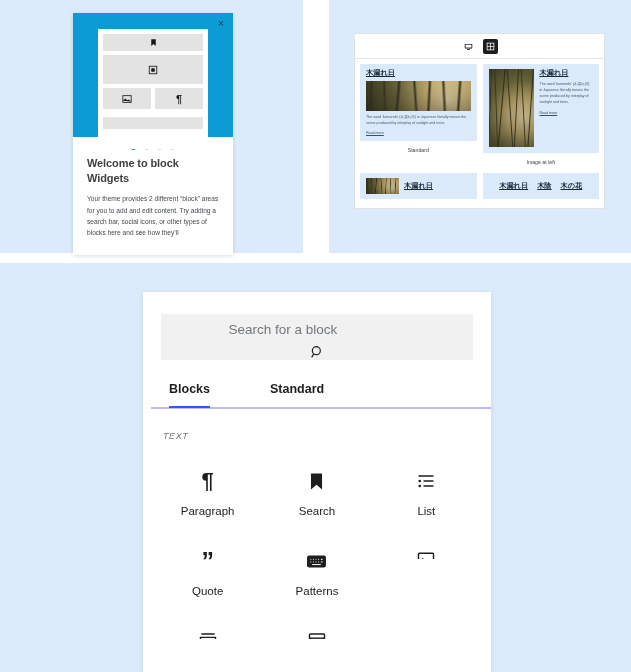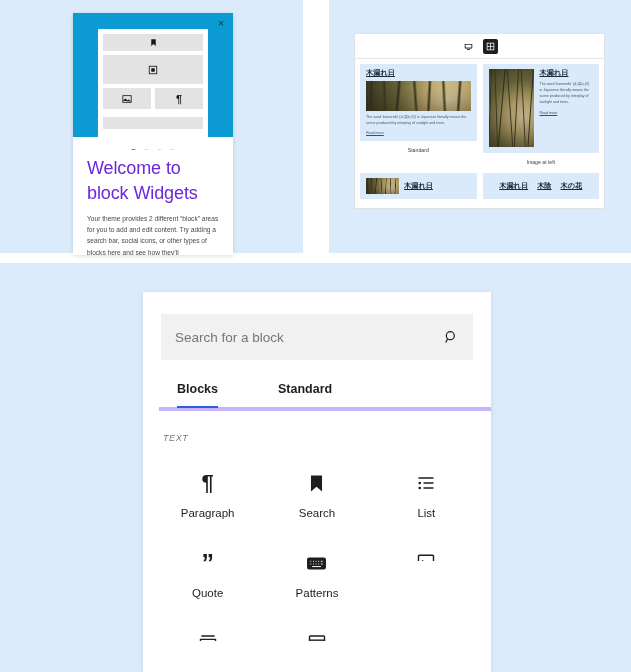--- a/index.html
+++ b/index.html
@@ -46,21 +46,21 @@
   .wm-blk.b1 { height: 17px; font-size: 9px; }
   .wm-blk.b2 { height: 29px; font-size: 9px; }
   .wm-row { display: flex; gap: 4px; margin-bottom: 4px; }
   .wm-blk.b3 { height: 21px; flex: 1; font-size: 9px; }
   .wm-blk.b4 { height: 12px; margin-bottom: 0; }
   .wm-dots { display: flex; gap: 8px; justify-content: center; padding: 8px 0 4px; }
   .wm-dot { width: 5px; height: 5px; border-radius: 50%; background: #d3d6d9; }
   .wm-dot.on { background: #1d7ec4; }
   .wm-body { padding: 2px 14px 0 14px; }
   .wm-title {
-    font-size: 18px; font-weight: normal; color: #6d28d9;
+    font-size: 11px; font-weight: bold; color: #404040;
     line-height: 1.38; letter-spacing: -.1px;
   }
   .wm-text {
     margin-top: 7px; font-size: 6.6px; color: #444a4f; line-height: 1.72;
   }
 
   
   #panel-patterns { left: 329px; top: 0; width: 302px; height: 253px; }
   .pat-card {
     position: absolute; left: 25px; top: 33px; right: 26px; bottom: 44px;
@@ -110,32 +110,32 @@
   .mini-box.center { justify-content: center; gap: 9px; }
 
   
   #panel-inserter { left: 0; top: 263px; width: 631px; height: 409px; }
   .ins-card {
     position: absolute; left: 143px; top: 29px; width: 348px; bottom: 0;
     background: #ffffff; box-shadow: 0 1px 5px rgba(20,40,80,.10);
   }
   .ins-search {
     margin: 22px 18px 0 18px; height: 46px; background: #f1f1f1;
-    display: flex; align-items: center; padding: 0 14px;
+    display: flex; align-items: center; padding: 0 14px; flex-direction: column;
   }
   .ins-search-input {
     flex: 1; border: 0; background: transparent; outline: none;
     font-family: "Liberation Sans", sans-serif;
     font-size: 13.5px; color: #6a6f75;
   }
   .ins-search-input::placeholder { color: #72777c; }
   .search-icon { width: 16px; height: 16px; color: #1e1e1e; }
   .ins-tabs {
-    margin: 22px 0 0 16px; display: flex; padding: 0 18px;
-    border-bottom: 4px solid #c4b5fd; position: relative;
+    margin: 22px 0 0 8px; display: flex; padding: 0 18px;
+    border-bottom: 2px solid #c4b5fd; position: relative;
   }
   .ins-tab {
     font-size: 12.5px; font-weight: bold; color: #1e1e1e;
     padding: 0 0 11px 0; margin-right: 60px; position: relative; cursor: pointer;
   }
   .ins-tab.active::after {
     content: ""; position: absolute; left: 0; right: 0; bottom: -1px;
     height: 2.5px; background: #2f5fd8;
   }
   .ins-section-label {

